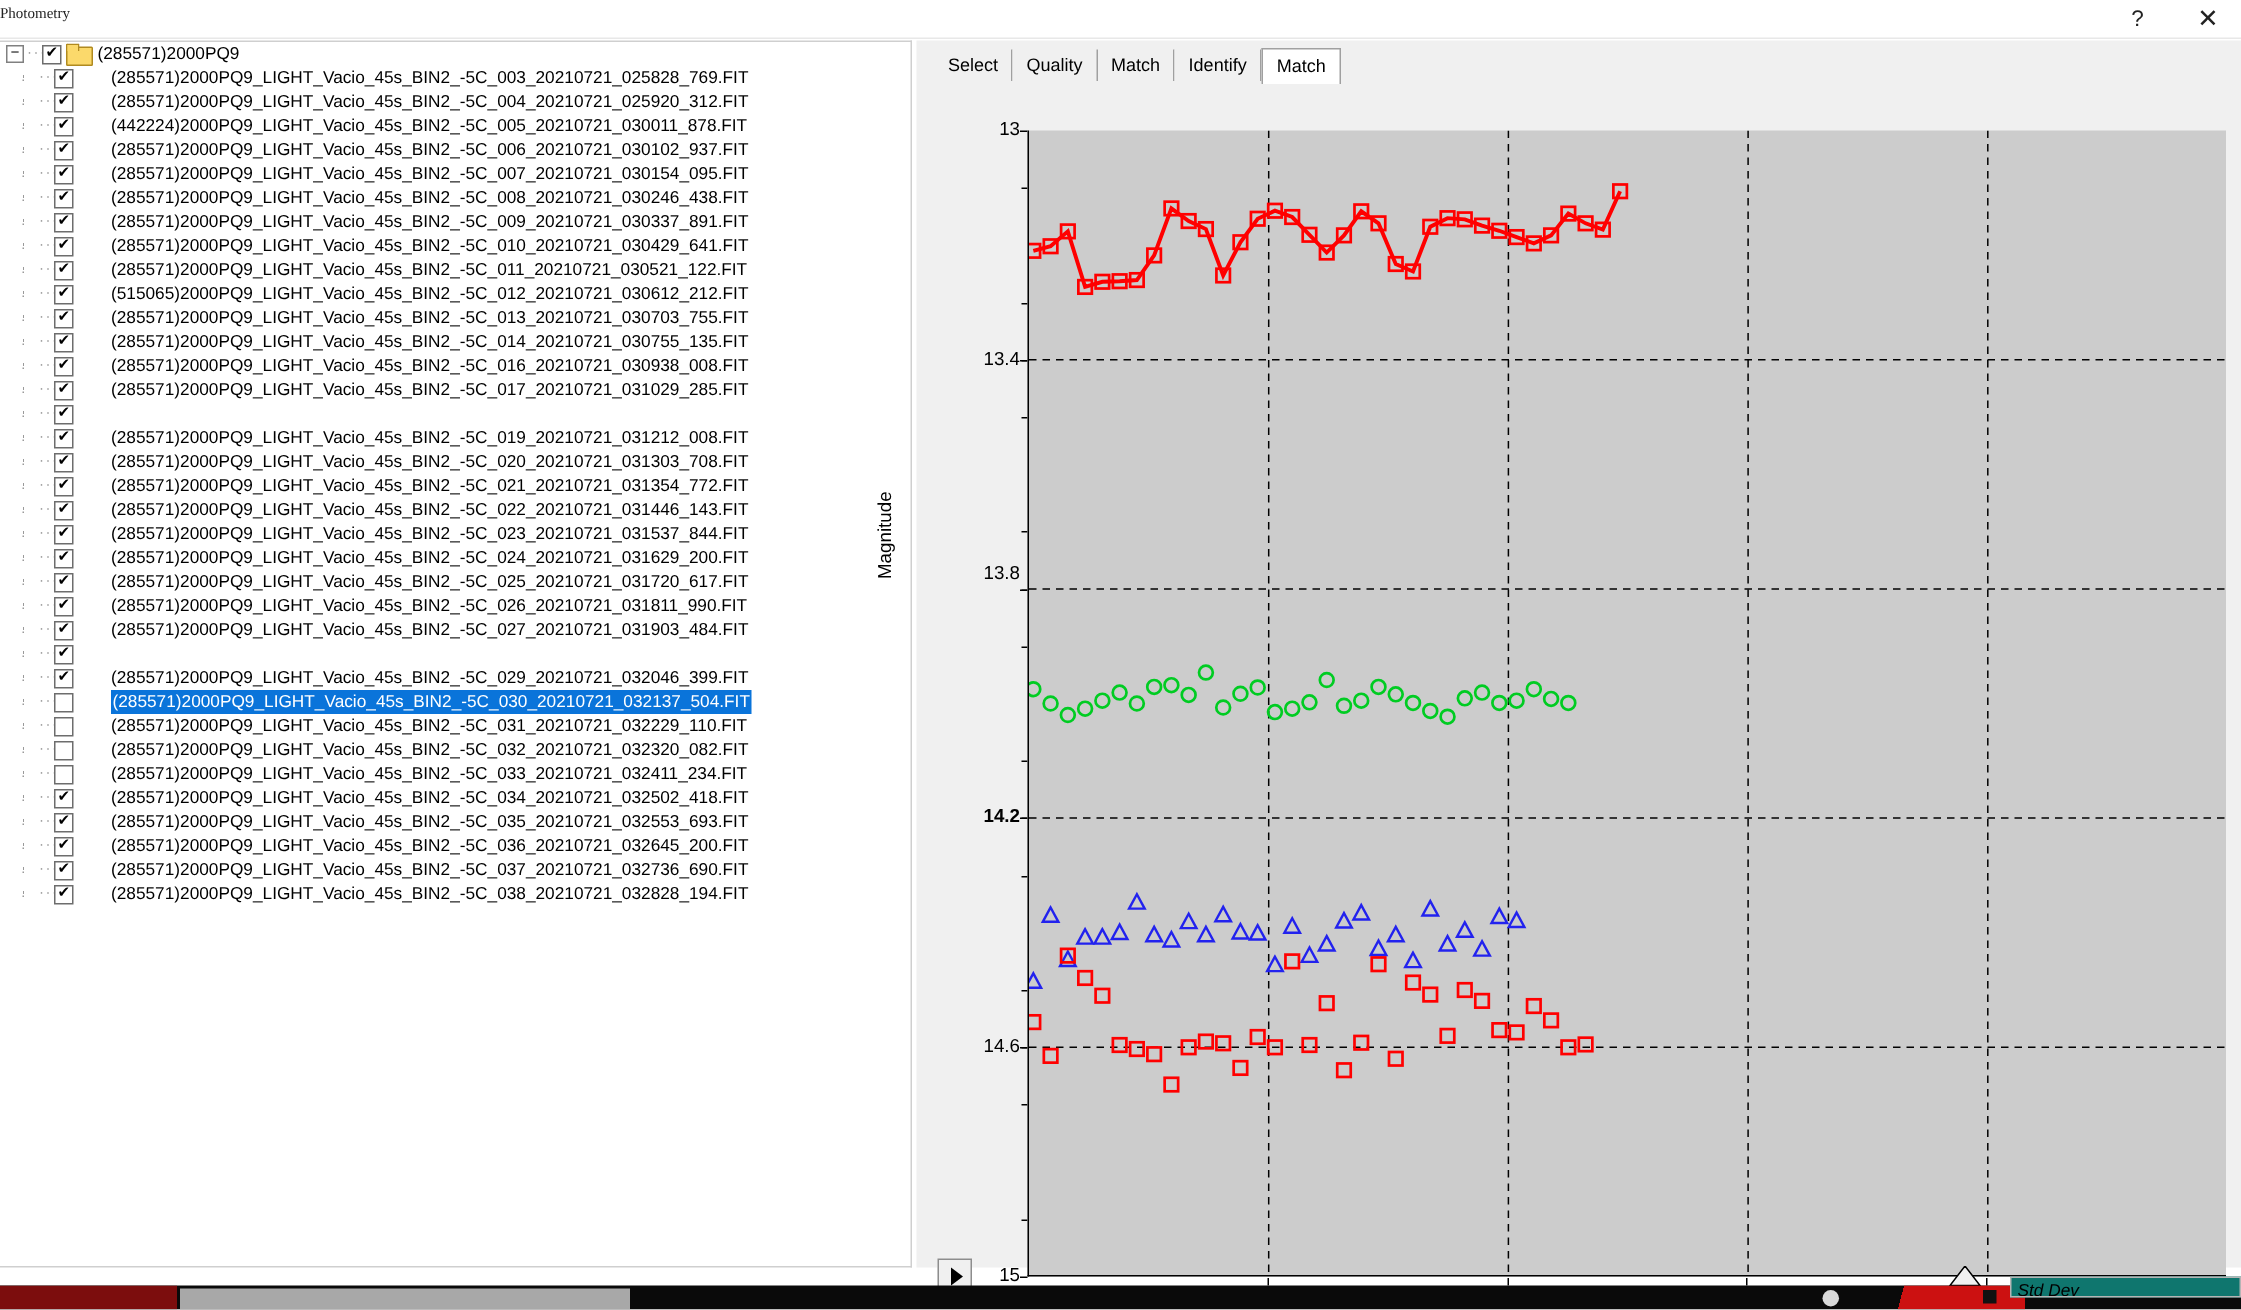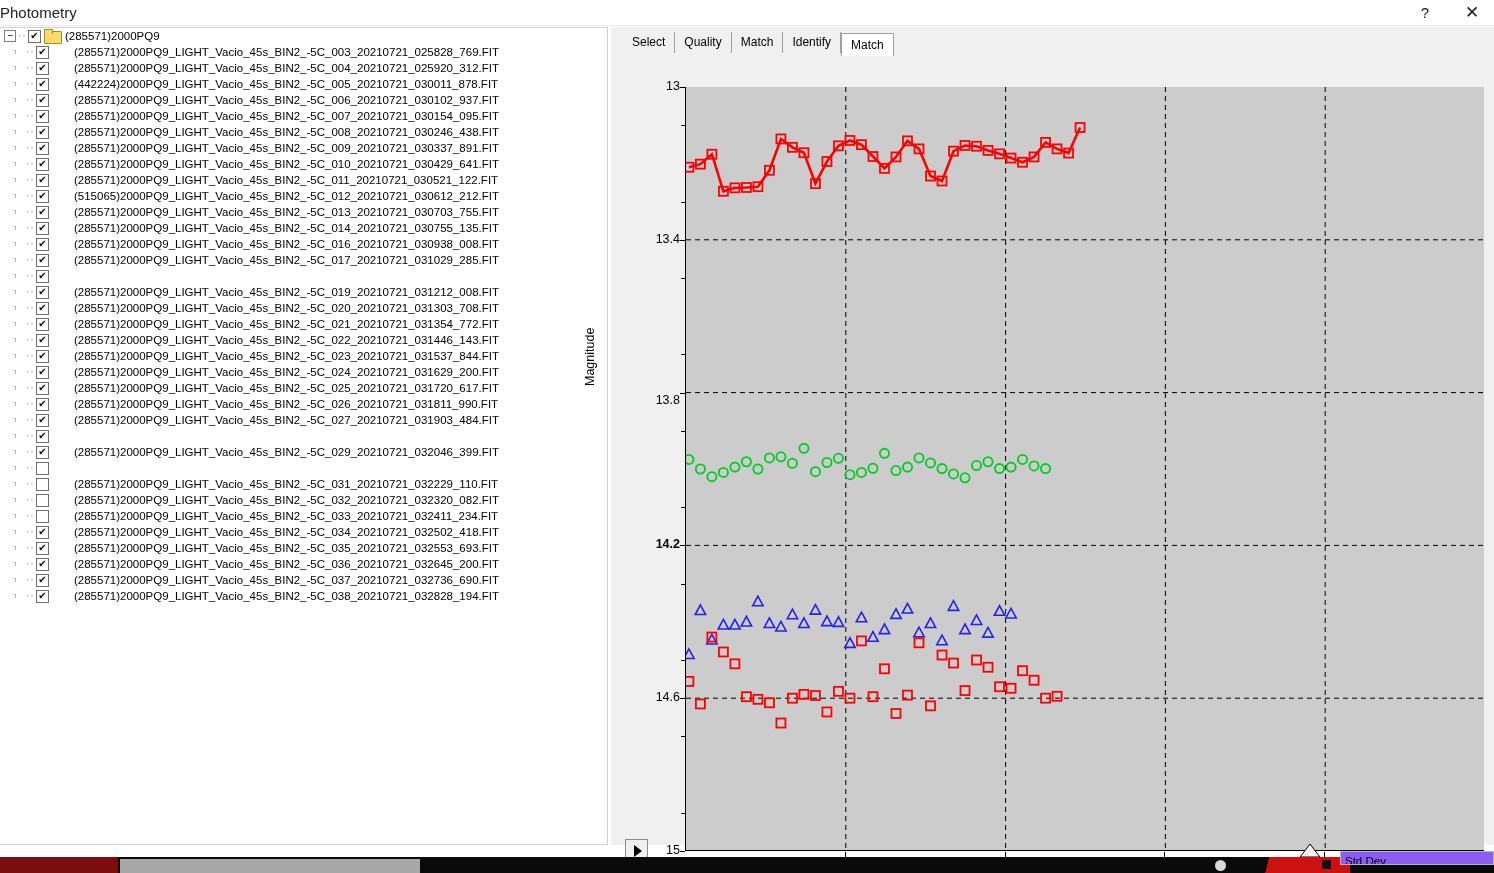--- a/index.html
+++ b/index.html
@@ -11,21 +11,21 @@
   }
   #app { position: relative; width: 1494px; height: 873px; background: #ffffff; }
 
   
   #titlebar {
     position: absolute; left: 0; top: 0; width: 1494px; height: 26px;
     background: #ffffff; border-bottom: 1px solid #e8e8e8;
   }
   #window-title {
     position: absolute; left: 0; top: 4px;
-    font-size: 15px; color: #222; white-space: nowrap;
+    font-size: 10px; color: #222; white-space: nowrap; font-family: Liberation Serif, serif;
   }
   #help-btn {
     position: absolute; left: 1408px; top: 1px; width: 34px; height: 24px;
     font-size: 15px; color: #222; text-align: center; line-height: 24px;
     cursor: pointer; background: transparent; border: none;
   }
   #close-btn {
     position: absolute; left: 1452px; top: 1px; width: 40px; height: 24px;
     font-size: 17px; color: #222; text-align: center; line-height: 24px;
     cursor: pointer; background: transparent; border: none;
@@ -82,21 +82,21 @@
     background: #0a74da; color: #ffffff; padding: 0 1px;
   }
 
   
   #graph-pane {
     position: absolute; left: 611px; top: 27px; width: 883px; height: 818px;
     background: #f0f0f0;
   }
   #tabstrip {
     position: absolute; left: 12px; top: 5px; height: 22px;
-    display: flex; align-items: flex-start;
+    display: flex; align-items: center;
   }
   .tab {
     font-size: 12px; color: #000; padding: 2px 9px 3px 9px;
     background: #f0f0f0; border-right: 1px solid #a0a0a0;
     cursor: pointer; line-height: 16px;
   }
   .tab.active {
     background: #ffffff; border: 1px solid #a0a0a0; border-bottom: none;
     position: relative; top: 1px; padding: 3px 9px 4px 9px;
   }
@@ -140,22 +140,22 @@
   #strip-red-left { position: absolute; left: 0; top: 0; width: 118px; height: 16px; background: #7c0d0d; }
   #strip-gray { position: absolute; left: 120px; top: 2px; width: 300px; height: 14px; background: #a8a8a8; }
   #strip-red-diag {
     position: absolute; left: 1200px; top: 0; width: 150px; height: 16px;
     background: linear-gradient(105deg, transparent 0 45%, #cc1111 45% 100%);
   }
   #strip-dot { position: absolute; left: 1215px; top: 3px; width: 11px; height: 11px;
                background: #d9d9d9; border-radius: 50%; }
   #stddev-box {
     position: absolute; left: 1340px; top: 851px; width: 154px; height: 14px;
-    background: #8b5cf6; border: 1px solid #b5b5b5; font-size: 11.5px;
-    color: #000; padding: 3px 4px; overflow: hidden;
+    background: #0f766e; border: 1px solid #b5b5b5; font-size: 11.5px;
+    color: #000; padding: 3px 4px; overflow: hidden; font-style: italic;
   }
   #stddev-marker {
     position: absolute; left: 1322px; top: 860px; width: 9px; height: 9px; background: #111;
   }
 </style>
 </head>
 <body>
 
 <div id="app">
 
@@ -325,20 +325,21 @@
         <div class="tree-row file-row">
           <span class="indent-guide"></span>
           <span class="dots">···</span>
           <span class="cbox checked"></span>
           <span class="tree-label">(285571)2000PQ9_LIGHT_Vacio_45s_BIN2_-5C_029_20210721_032046_399.FIT</span>
         </div>
         <div class="tree-row file-row selected">
           <span class="indent-guide"></span>
           <span class="dots">···</span>
           <span class="cbox"></span>
+          <span class="tree-label">(285571)2000PQ9_LIGHT_Vacio_45s_BIN2_-5C_030_20210721_032137_504.FIT</span>
         </div>
         <div class="tree-row file-row">
           <span class="indent-guide"></span>
           <span class="dots">···</span>
           <span class="cbox"></span>
           <span class="tree-label">(285571)2000PQ9_LIGHT_Vacio_45s_BIN2_-5C_031_20210721_032229_110.FIT</span>
         </div>
         <div class="tree-row file-row">
           <span class="indent-guide"></span>
           <span class="dots">···</span>
@@ -394,21 +395,21 @@
         <div class="tab active">Match</div>
       </div>
 
     <div id="plot-frame">
       <div class="ylabel-text">Magnitude</div>
       <div id="ytick-labels">
           <div class="ytick-label" style="top: 31px; left: 0px; width: 52px;">13</div>
           <div style="position: absolute; left: 52px; width: 5px; height: 1px; background: rgb(0, 0, 0); top: 31px;"></div>
           <div class="ytick-label" style="top: 183.8px; left: 0px; width: 52px;">13.4</div>
           <div style="position: absolute; left: 52px; width: 5px; height: 1px; background: rgb(0, 0, 0); top: 183.8px;"></div>
-          <div class="ytick-label" style="top: 345px; left: 0px; width: 52px; text-align: right;">13.8</div>
+          <div class="ytick-label" style="top: 327px; left: 0px; width: 52px; text-align: right;">13.8</div>
           <div style="position: absolute; left: 52px; width: 5px; height: 1px; background: rgb(0, 0, 0); top: 336.6px;"></div>
           <div class="ytick-label" style="top: 489.4px; left: 0px; width: 52px; font-weight: bold;">14.2</div>
           <div style="position: absolute; left: 52px; width: 5px; height: 1px; background: rgb(0, 0, 0); top: 489.4px;"></div>
           <div class="ytick-label" style="top: 642.2px; left: 0px; width: 52px;">14.6</div>
           <div style="position: absolute; left: 52px; width: 5px; height: 1px; background: rgb(0, 0, 0); top: 642.2px;"></div>
           <div class="ytick-label" style="top: 795px; left: 0px; width: 52px;">15</div>
           <div style="position: absolute; left: 52px; width: 5px; height: 1px; background: rgb(0, 0, 0); top: 795px;"></div>
           <div style="position: absolute; left: 53px; width: 4px; height: 1px; background: rgb(0, 0, 0); top: 69.2px;"></div>
           <div style="position: absolute; left: 53px; width: 4px; height: 1px; background: rgb(0, 0, 0); top: 145.6px;"></div>
           <div style="position: absolute; left: 53px; width: 4px; height: 1px; background: rgb(0, 0, 0); top: 183.8px;"></div>

